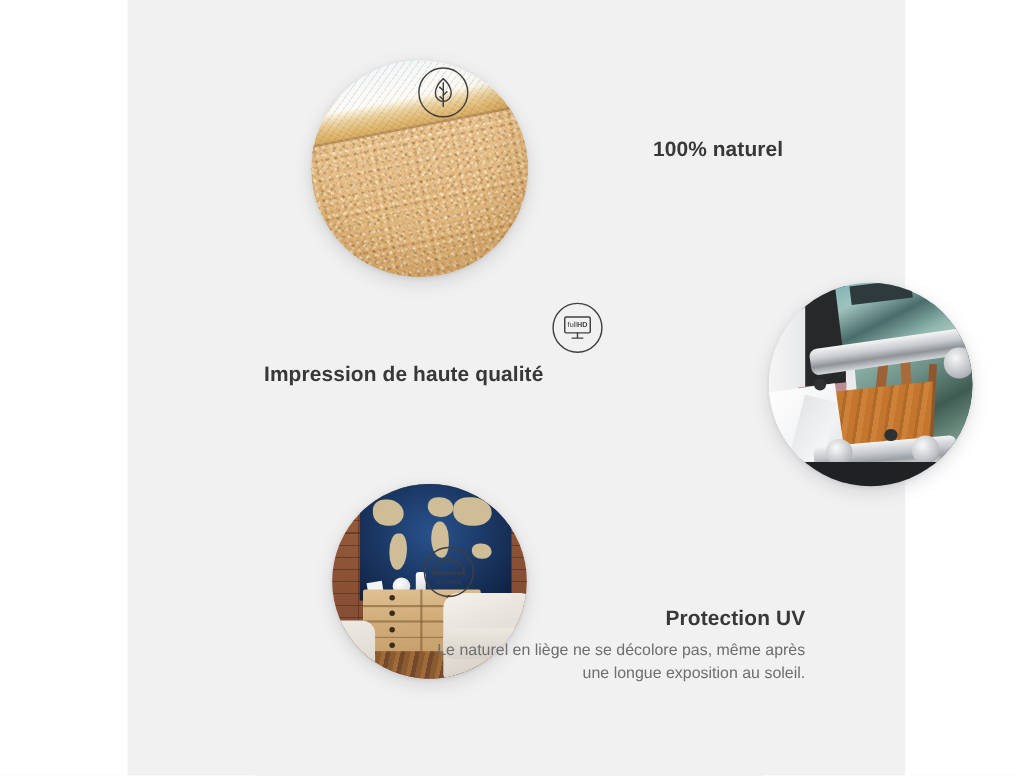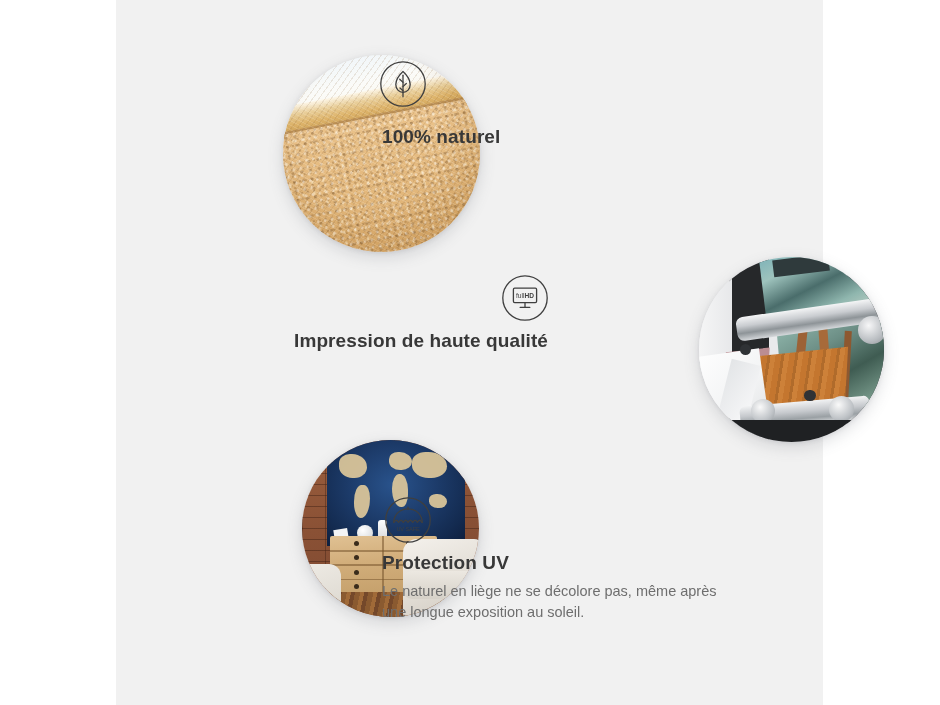--- a/index.html
+++ b/index.html
@@ -22,22 +22,22 @@
     top: 0;
     width: 707px;
     height: 705px;
     background: #f1f1f1;
   }
 
   
   .feature { position: absolute; }
 
   .txt-block { position: absolute; }
-  .txt-block.left  { text-align: left; }
-  .txt-block.right { text-align: right; }
+  .txt-block.left  { text-align: right; }
+  .txt-block.right { }
 
   .f-title {
     font-size: 19px;
     font-weight: bold;
     color: #383838;
     letter-spacing: .1px;
     margin: 0 0 7px 0;
     line-height: 1.15;
     white-space: nowrap;
   }

